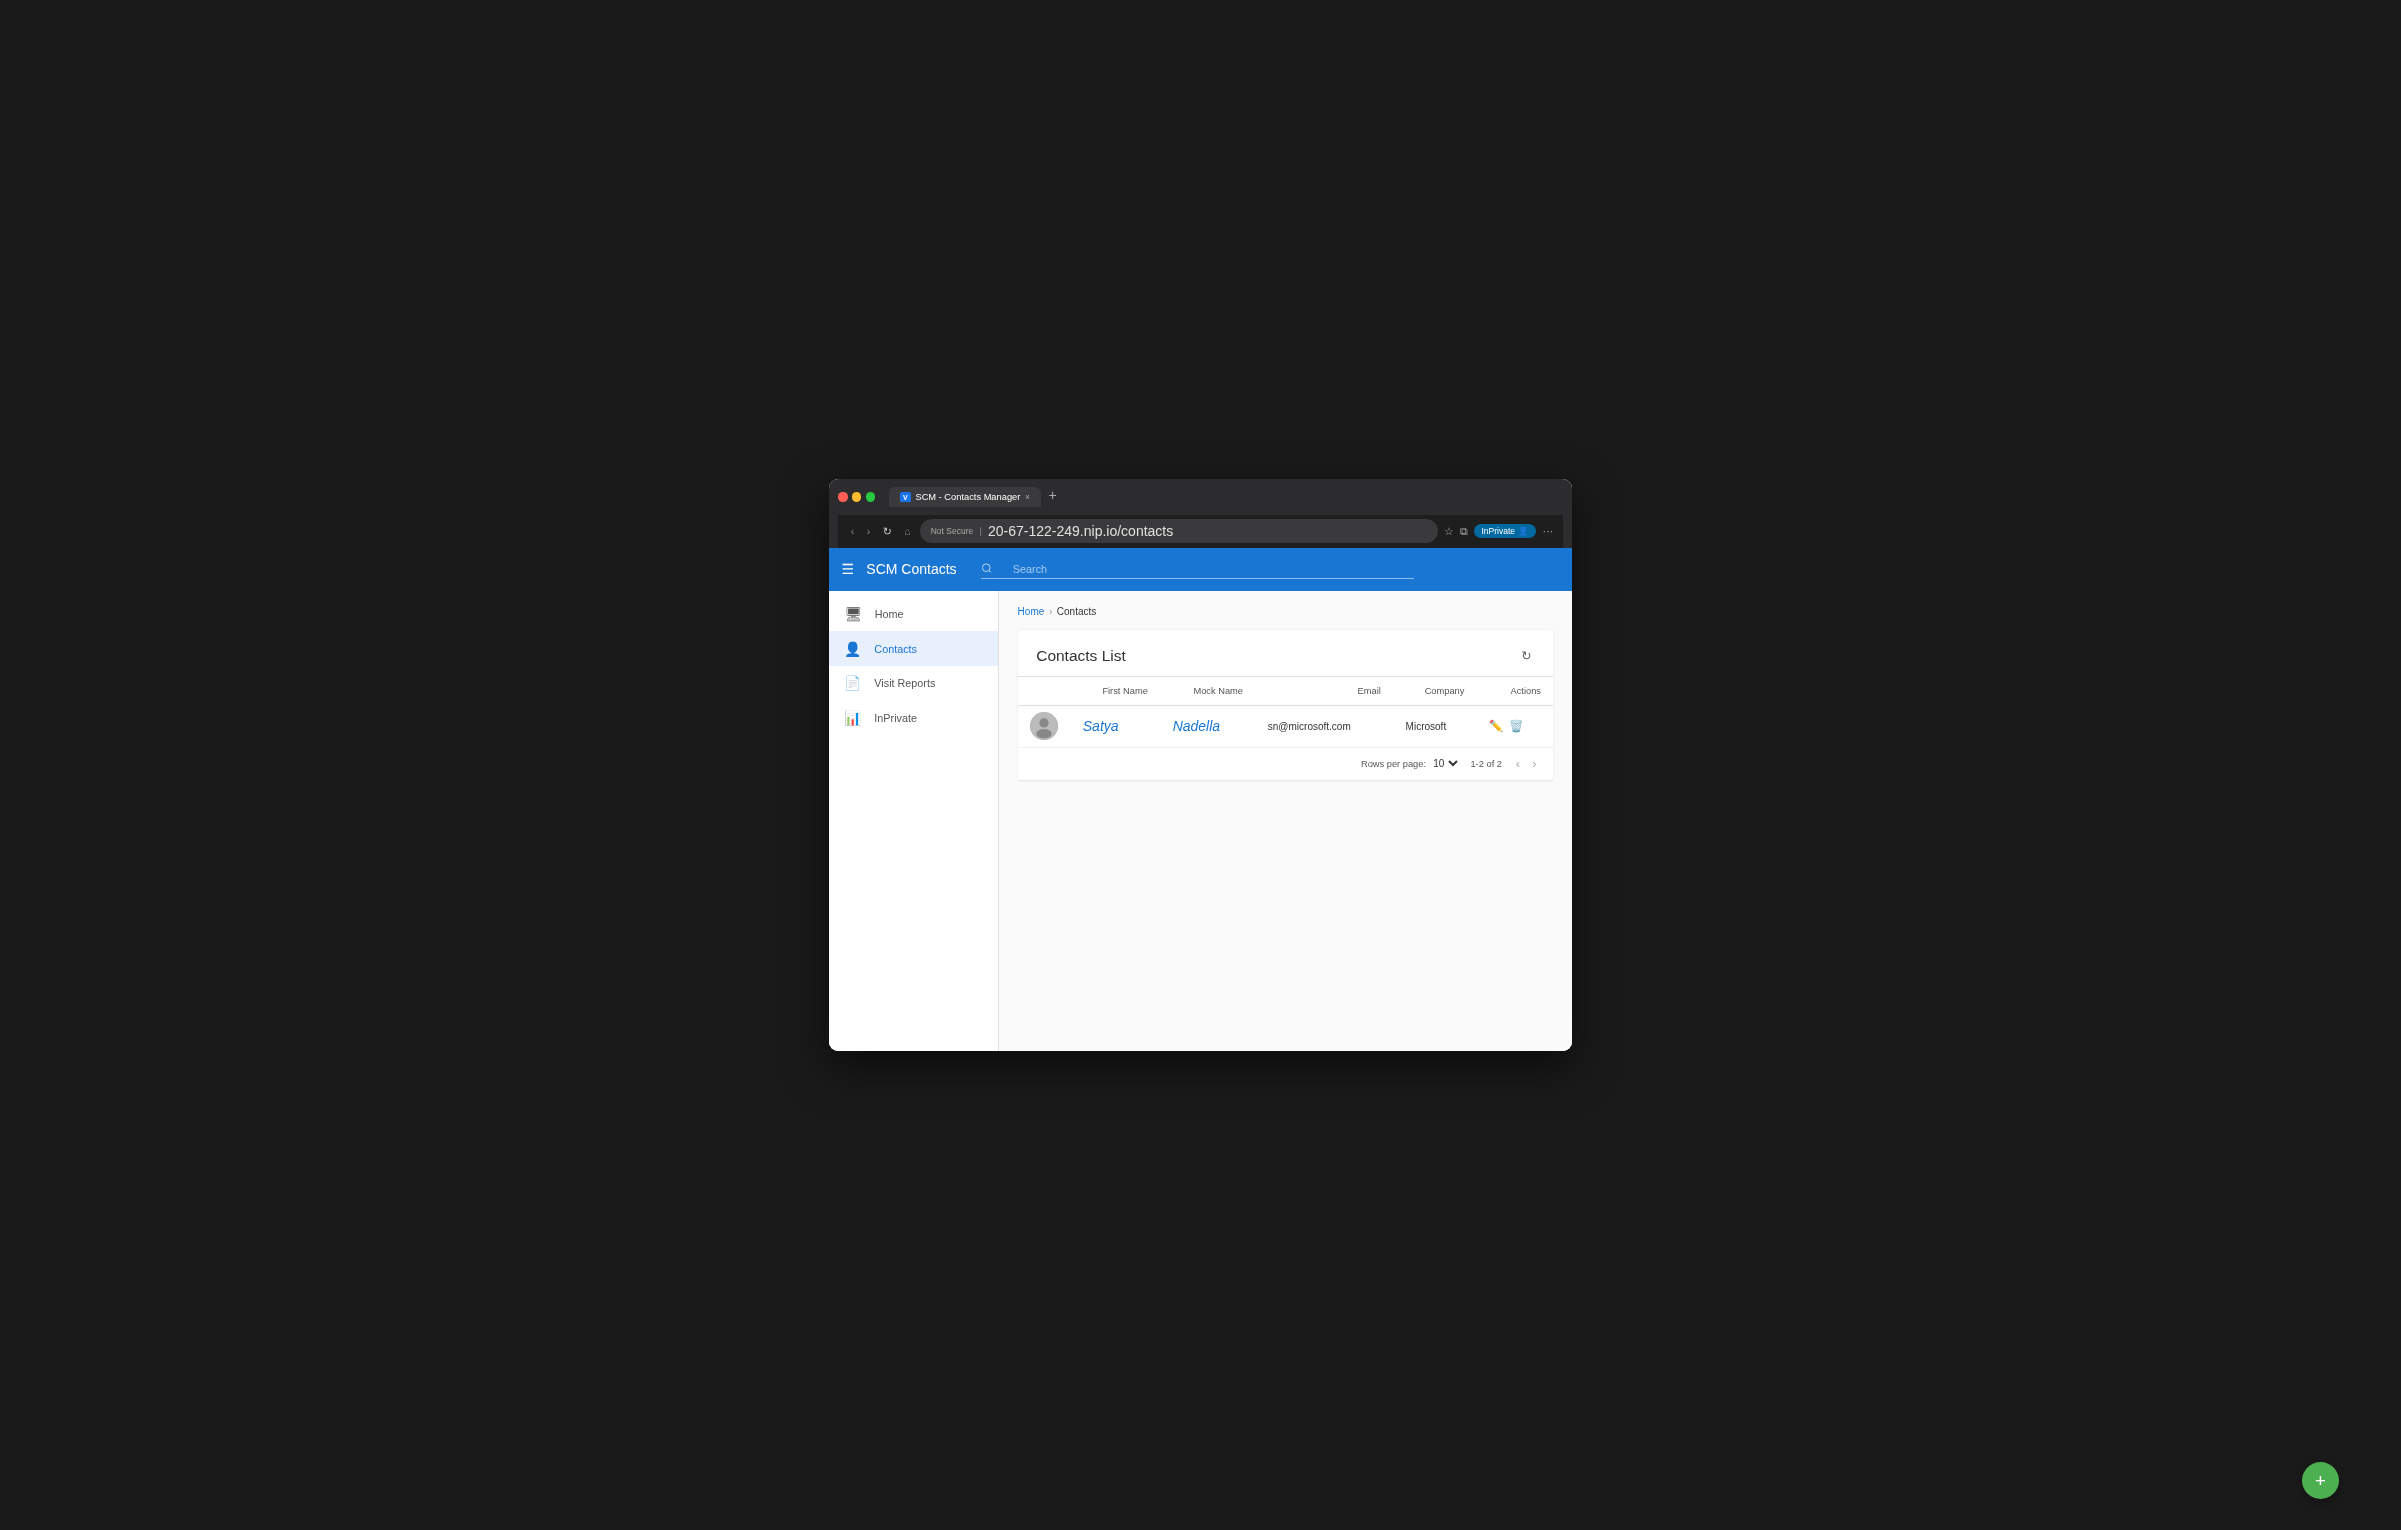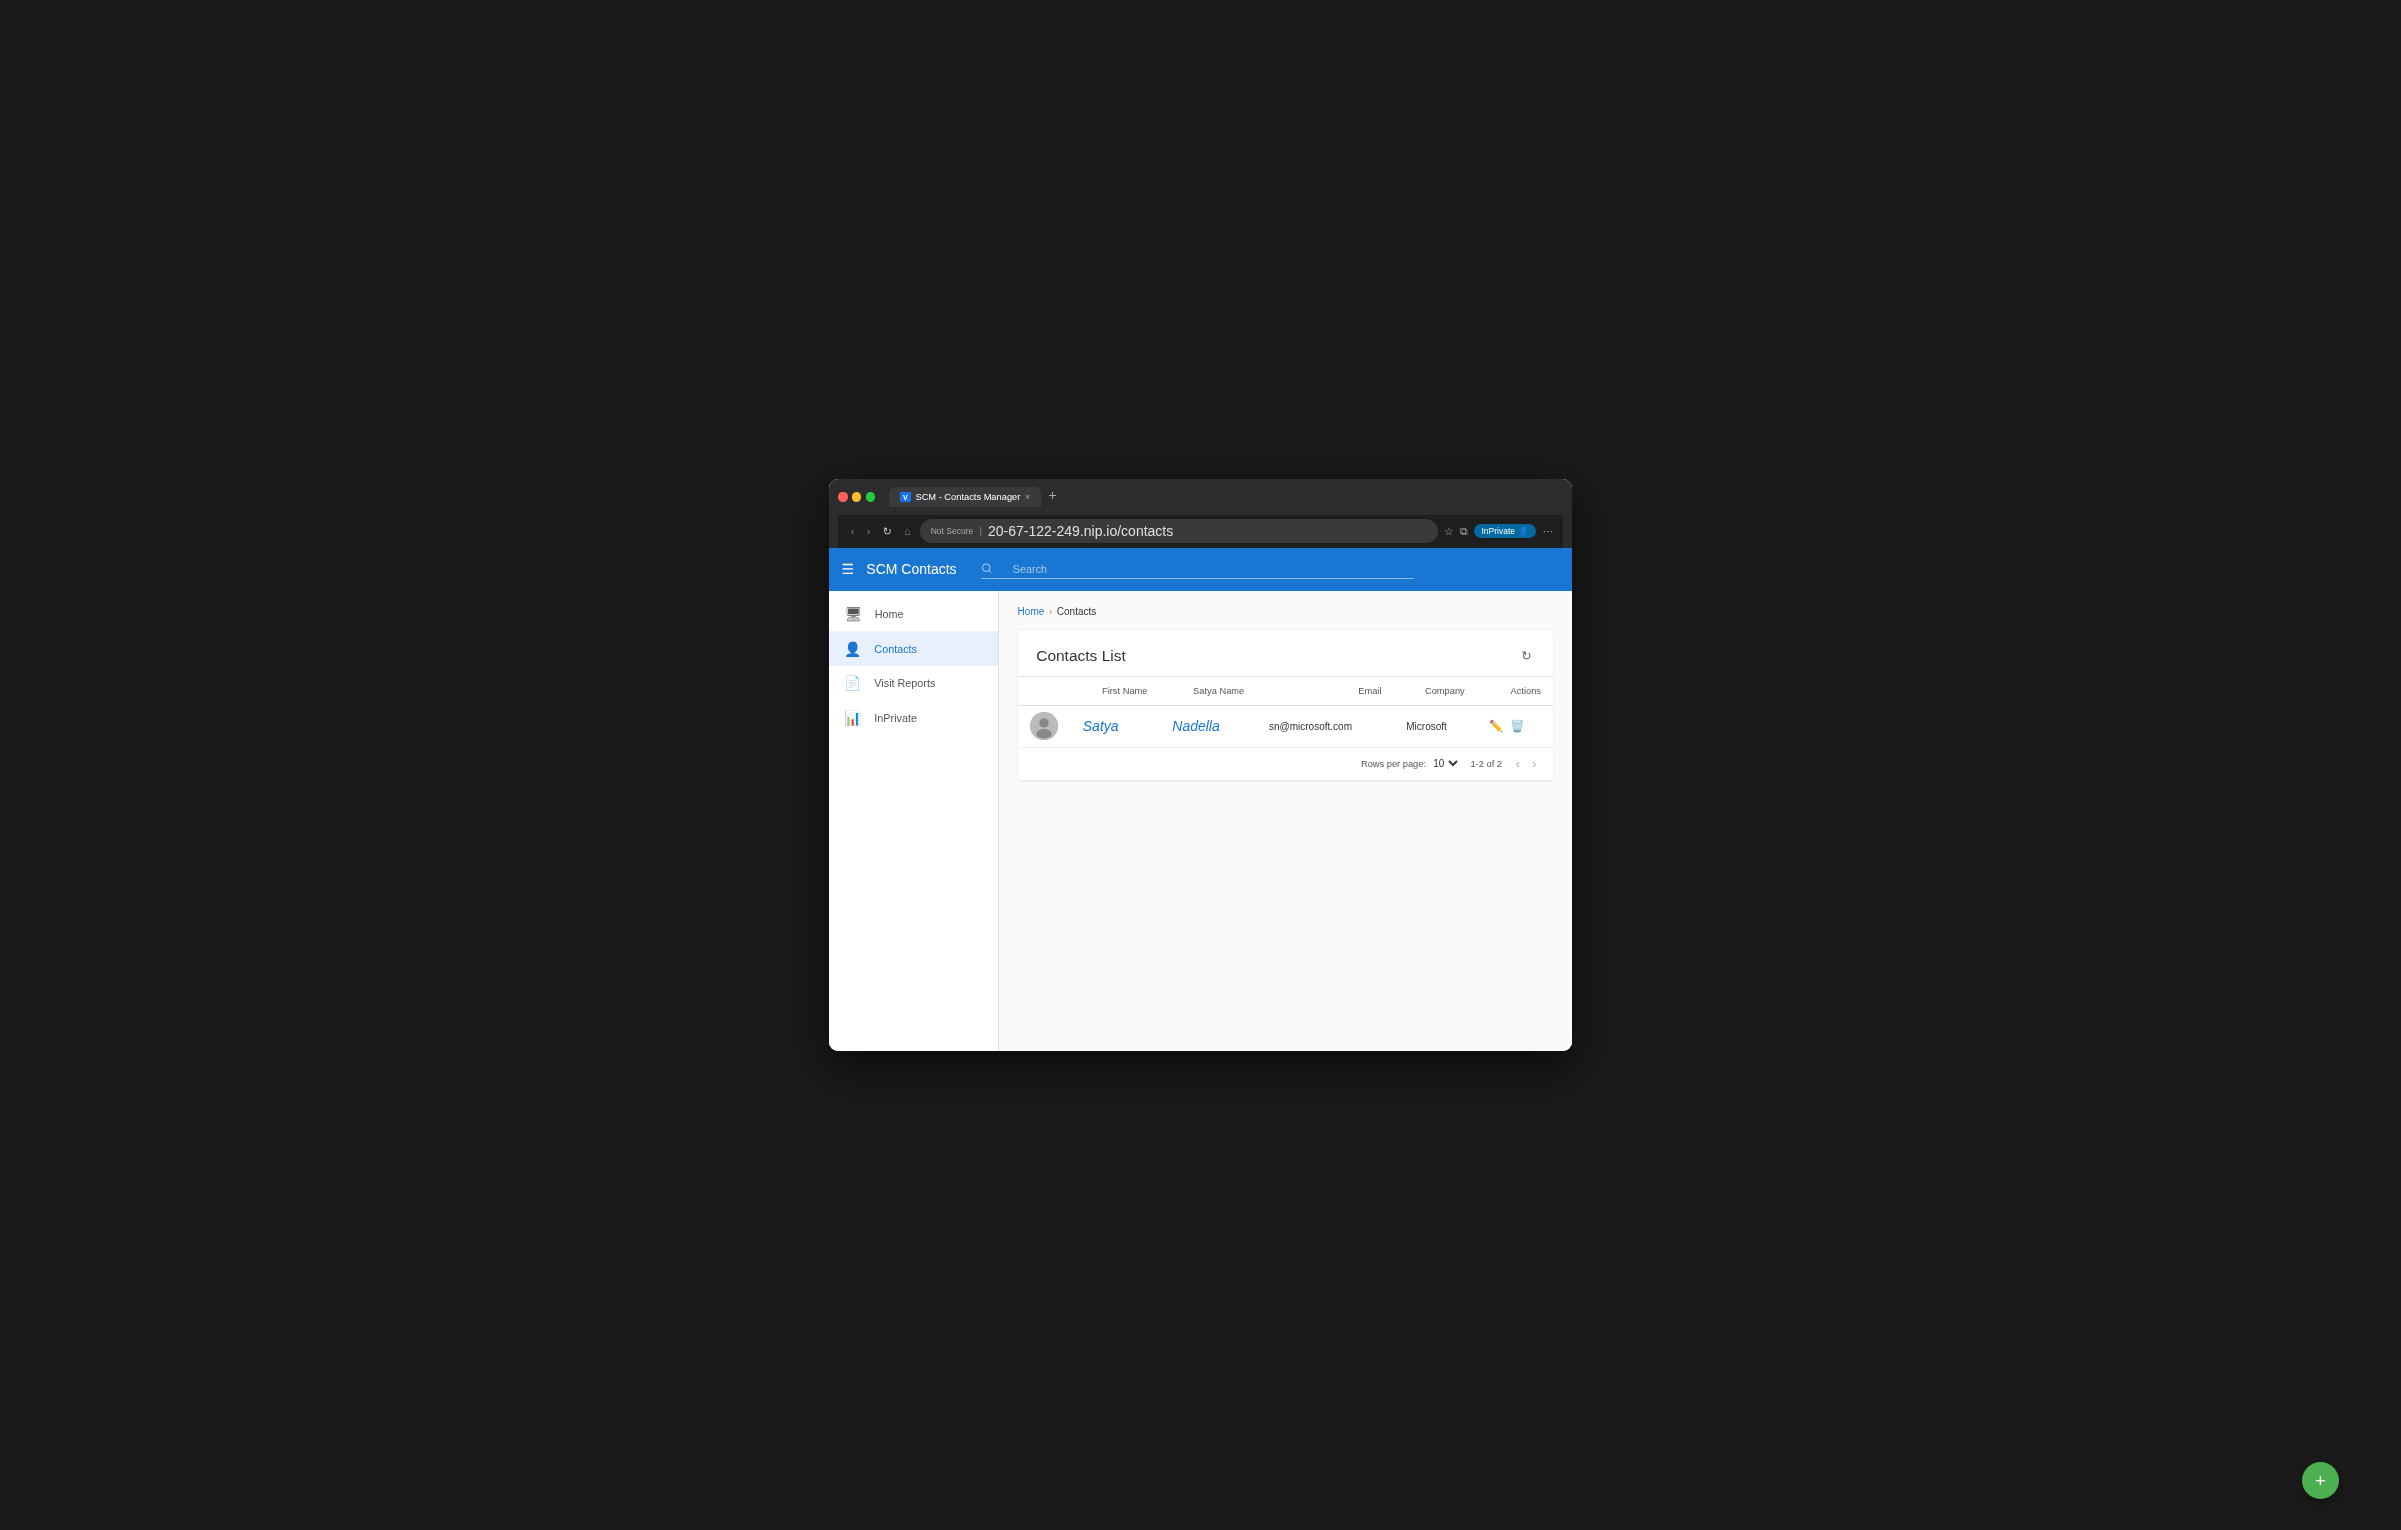--- a/index.html
+++ b/index.html
@@ -459,21 +459,21 @@
           <div class="card-header">
             <h2 class="card-title">Contacts List</h2>
             <button class="refresh-btn">↻</button>
           </div>
 
           <table>
             <thead>
               <tr>
                 <th></th>
                 <th>First Name</th>
-                <th>Satya Name</th>
+                <th>Mock Name</th>
                 <th>Email</th>
                 <th>Company</th>
                 <th style="text-align:right;">Actions</th>
               </tr>
             </thead>
             <tbody>
 
               <tr>
                 <td class="avatar-cell">
                   <div class="avatar avatar-satya">

